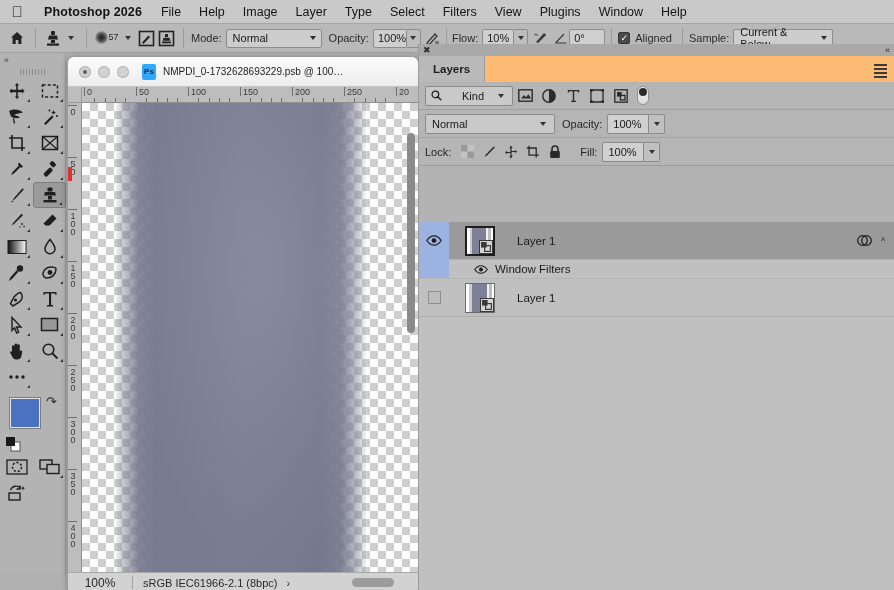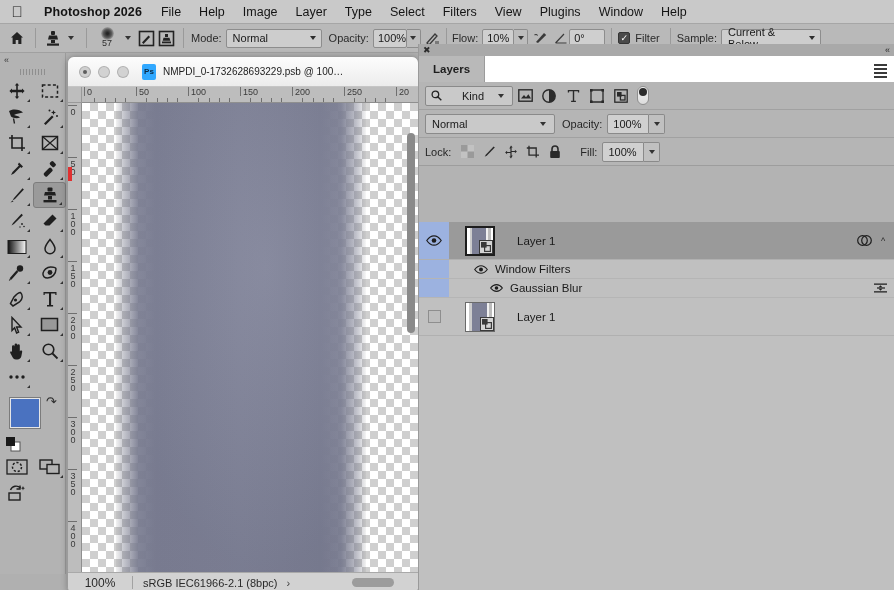--- a/index.html
+++ b/index.html
@@ -34,21 +34,21 @@
     border-bottom: 1px solid #a0a0a0;
     padding-left: 6px;
     overflow: hidden;
   }
   .ob-sep { width: 1px; height: 20px; background: #9a9a9a; margin: 0 7px; flex: none; }
   .ob-label { font-size: 11px; color: #2a2a2a; margin-right: 4px; white-space: nowrap; }
   .ob-home { width: 22px; height: 22px; display:flex;align-items:center;justify-content:center; flex:none;}
   .ob-toolicon { width: 20px; height: 22px; display:flex;align-items:center;justify-content:center;flex:none;}
   .caret { width: 0; height: 0; border-left: 3.5px solid transparent; border-right: 3.5px solid transparent;
     border-top: 4px solid #333; margin: 0 5px; flex:none; }
-  .brush-preset { display:flex; flex-direction:column; align-items:center; justify-content:center;
+  .brush-preset { display:flex; flex-direction:row; align-items:center; justify-content:center;
      width:26px; flex:none; }
   .brush-dot {
     width: 13px; height: 13px; border-radius: 50%;
     background: radial-gradient(circle, #262626 10%, #5a5a5a 45%, rgba(160,160,160,0) 78%);
     margin-top: -2px;
   }
   .brush-num { font-size: 9px; color: #2d2d2d; line-height: 9px; margin-top: -1px; }
   .ob-select {
     height: 19px; background: #cdcdcd; border: 1px solid #8d8d8d; border-radius: 2px;
     display: flex; align-items: center; padding: 0 3px 0 6px; font-size: 11px; color: #191919;
@@ -164,21 +164,21 @@
 
   
   #panel {
     position: absolute; left: 418px; top: 44px; width: 476px; height: 546px;
     background: #b3b3b3; border-left: 1px solid #9a9a9a;
   }
   #panel-topbar { height: 12px; display: flex; align-items: center; justify-content: space-between;
     padding: 0 4px; background: #a9a9a9; }
   #panel-close { font-size: 9px; color: #2c2c2c; line-height: 1; }
   #panel-expand { font-size: 9px; color: #2c2c2c; line-height: 1; }
-  #panel-tabs { height: 26px; background: #ffffff; display: flex; align-items: stretch; position: relative; }
+  #panel-tabs { height: 26px; background: #fdba74; display: flex; align-items: stretch; position: relative; }
   .panel-tab { background: #b9b9b9; display: flex; align-items: center; padding: 0 14px;
     font-size: 11.5px; font-weight: bold; color: #1e1e1e; border-right: 1px solid #9b9b9b;}
   #panel-menu { position: absolute; right: 7px; top: 8px; width: 13px; }
   #panel-menu i { display: block; height: 1.6px; background: #3a3a3a; margin-bottom: 2.4px; }
 
   #filterbar { height: 28px; background: #b5b5b5; display: flex; align-items: center;
     padding: 0 6px; border-bottom: 1px solid #a1a1a1; }
   #kind-select { width: 88px; height: 20px; background: #c9c9c9; border: 1px solid #8a8a8a;
     border-radius: 2px; display: flex; align-items: center; padding: 0 3px 0 5px; font-size: 11px;
     justify-content: space-between; }
@@ -323,21 +323,21 @@
         </svg>
     </div>
     <div class="ob-angle" style="margin-left:4px">
       <svg width="15" height="14" viewBox="0 0 15 14">
           <path d="M1.5 12h11M1.5 12L10 3" stroke="#3a3a3a" stroke-width="1.2" fill="none"></path>
         </svg>
     </div>
     <div class="ob-field" style="width:36px">0°</div>
     <div class="ob-sep" style="margin:0 6px"></div>
     <div class="ob-check">✓</div>
-    <div class="ob-label" style="margin-left:5px">Filter</div>
+    <div class="ob-label" style="margin-left:5px">Aligned</div>
     <div class="ob-sep" style="margin:0 6px"></div>
     <div class="ob-label">Sample:</div>
     <div class="ob-select" style="width:100px">
       <span>Current &amp; Below</span>
       <span class="caret"></span>
     </div>
   </div>
 
   <div id="tools">
     <div id="tools-collapse">«</div>
@@ -810,39 +810,20 @@
         <div class="sf-strip"></div>
         <div class="sf-eye" style="margin-left:18px">
           <svg width="14" height="9" viewBox="0 0 14 9">
               <path d="M7 .7c3.5 0 6.3 3.8 6.3 3.8S10.5 8.3 7 8.3.7 4.5.7 4.5 3.5.7 7 .7z" fill="none" stroke="#1d1d1d" stroke-width="1.1"></path>
               <circle cx="7" cy="4.5" r="2" fill="#1d1d1d"></circle>
             </svg>
         </div>
         <div class="sf-label">Window Filters</div>
       </div>
 
-      <div class="sf-row">
-        <div class="sf-strip"></div>
-        <div class="sf-eye" style="margin-left:33px">
-          <svg width="13" height="8" viewBox="0 0 13 8">
-              <path d="M6.5.6c3.3 0 5.9 3.4 5.9 3.4S9.8 7.4 6.5 7.4.6 4 .6 4 3.2.6 6.5.6z" fill="none" stroke="#1d1d1d" stroke-width="1.1"></path>
-              <circle cx="6.5" cy="4" r="1.8" fill="#1d1d1d"></circle>
-            </svg>
-        </div>
-        <div class="sf-label">Gaussian Blur</div>
-        <div class="sf-spacer"></div>
-        <div class="sf-opt">
-          <svg width="15" height="12" viewBox="0 0 15 12">
-              <path d="M1 2.2h13M1 9.8h13" stroke="#1d1d1d" stroke-width="1.2"></path>
-              <path d="M4 6h8" stroke="#1d1d1d" stroke-width="1.2"></path>
-              <path d="M7.5 3.2l1.8 2h-3.6z" fill="#1d1d1d"></path>
-              <path d="M7.5 8.8l1.8-2h-3.6z" fill="#1d1d1d"></path>
-            </svg>
-        </div>
-      </div>
 
 
       <div class="layer-row">
         <div class="eye-col">
           <div style="width:13px;height:13px;border:1px solid #8e8e8e;background:#bdbdbd"></div>
         </div>
         <div class="thumb-col">
           <div class="lthumb unsel">
             <div class="lthumb-img"></div>
             <div class="smart-badge">

